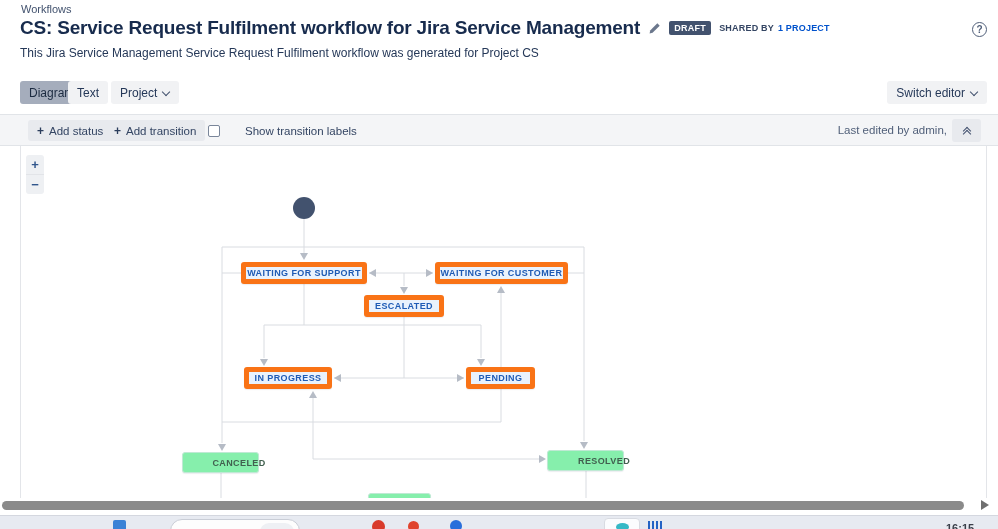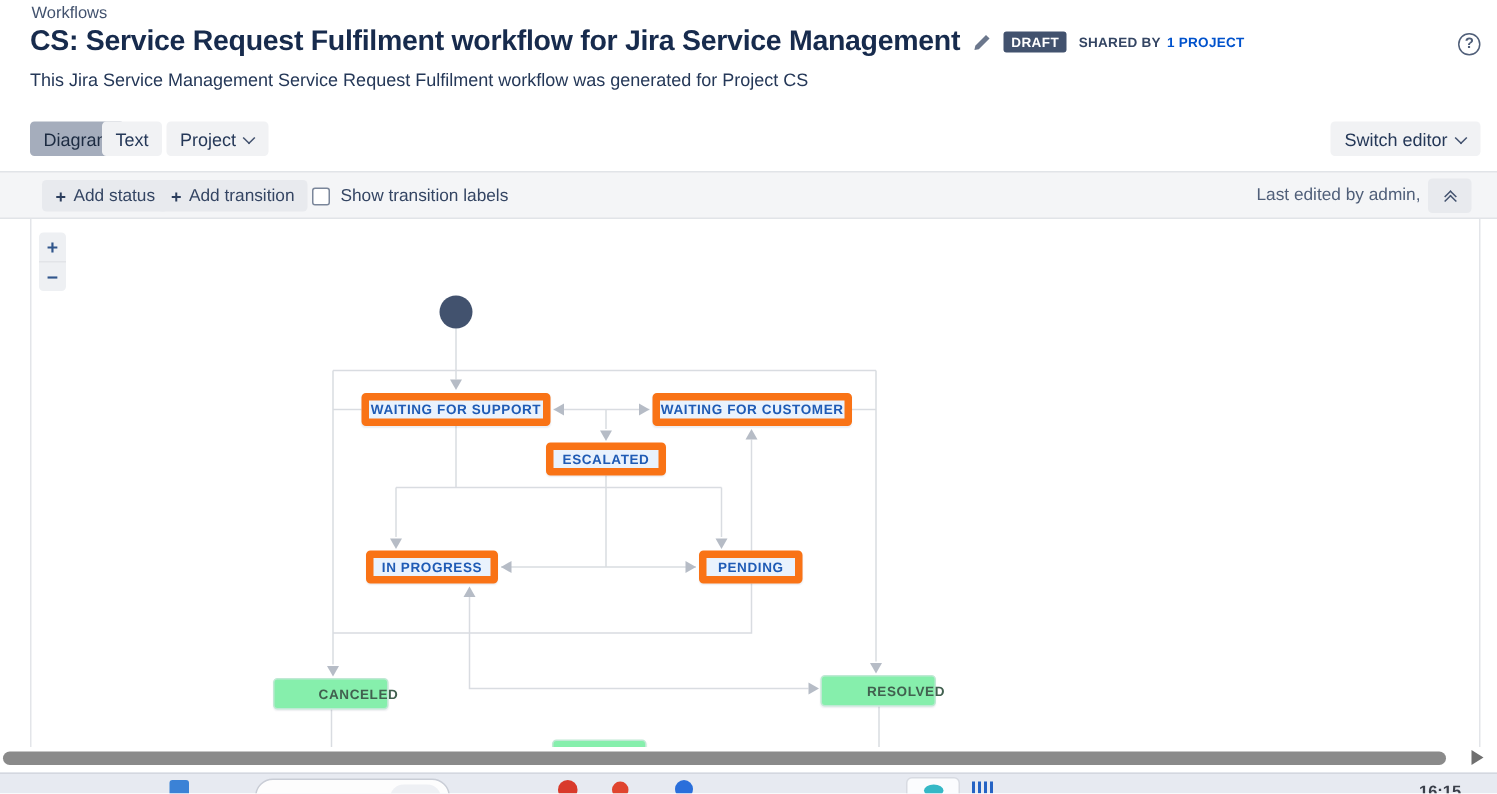--- a/index.html
+++ b/index.html
@@ -32,21 +32,21 @@
   .chev::after { content:""; position:absolute; left:0; top:2px; width:5px; height:5px;
     border-right:1.5px solid #42526e; border-bottom:1.5px solid #42526e; transform:rotate(45deg); }
   
   .graybar { position:absolute; left:0; right:0; top:114px; height:32px; background:#f4f5f7;
     border-top:1px solid #e1e4e8; border-bottom:1px solid #e1e4e8; }
   .smallbtn { position:absolute; top:5px; height:21px; display:inline-flex; align-items:center; gap:5px;
     background:#e8eaee; border-radius:3px; padding:0 9px; font-size:11.5px; color:#344563; cursor:pointer; }
   .plus { font-weight:700; color:#2c3e5d; font-size:12px; }
   .addstatus { left:28px; }
   .addtransition { left:105px; }
-  .cbwrap { position:absolute; left:208px; top:5px; height:21px; display:flex; align-items:center; gap:7px; }
+  .cbwrap { position:absolute; left:208px; top:5px; height:21px; display:flex; align-items:center; gap:25px; }
   .checkbox { width:12px; height:12px; border:1px solid #7a869a; border-radius:2px; background:#fff; }
   .cblabel { font-size:11.5px; color:#344563; }
   .lastedited { position:absolute; right:51px; top:9px; font-size:11.5px; color:#505f79; }
   .collapsebtn { position:absolute; right:17px; top:4px; width:29px; height:23px; background:#e8eaee;
     border-radius:3px; display:flex; flex-direction:column; align-items:center; justify-content:center; }
   .dchev { width:8px; height:4px; position:relative; }
   .dchev::after { content:""; position:absolute; left:1px; top:1px; width:5px; height:5px;
     border-left:1.5px solid #42526e; border-top:1.5px solid #42526e; transform:rotate(45deg); }
   
   .canvas { position:absolute; left:20px; top:146px; width:967px; height:352px; background:#fff;

